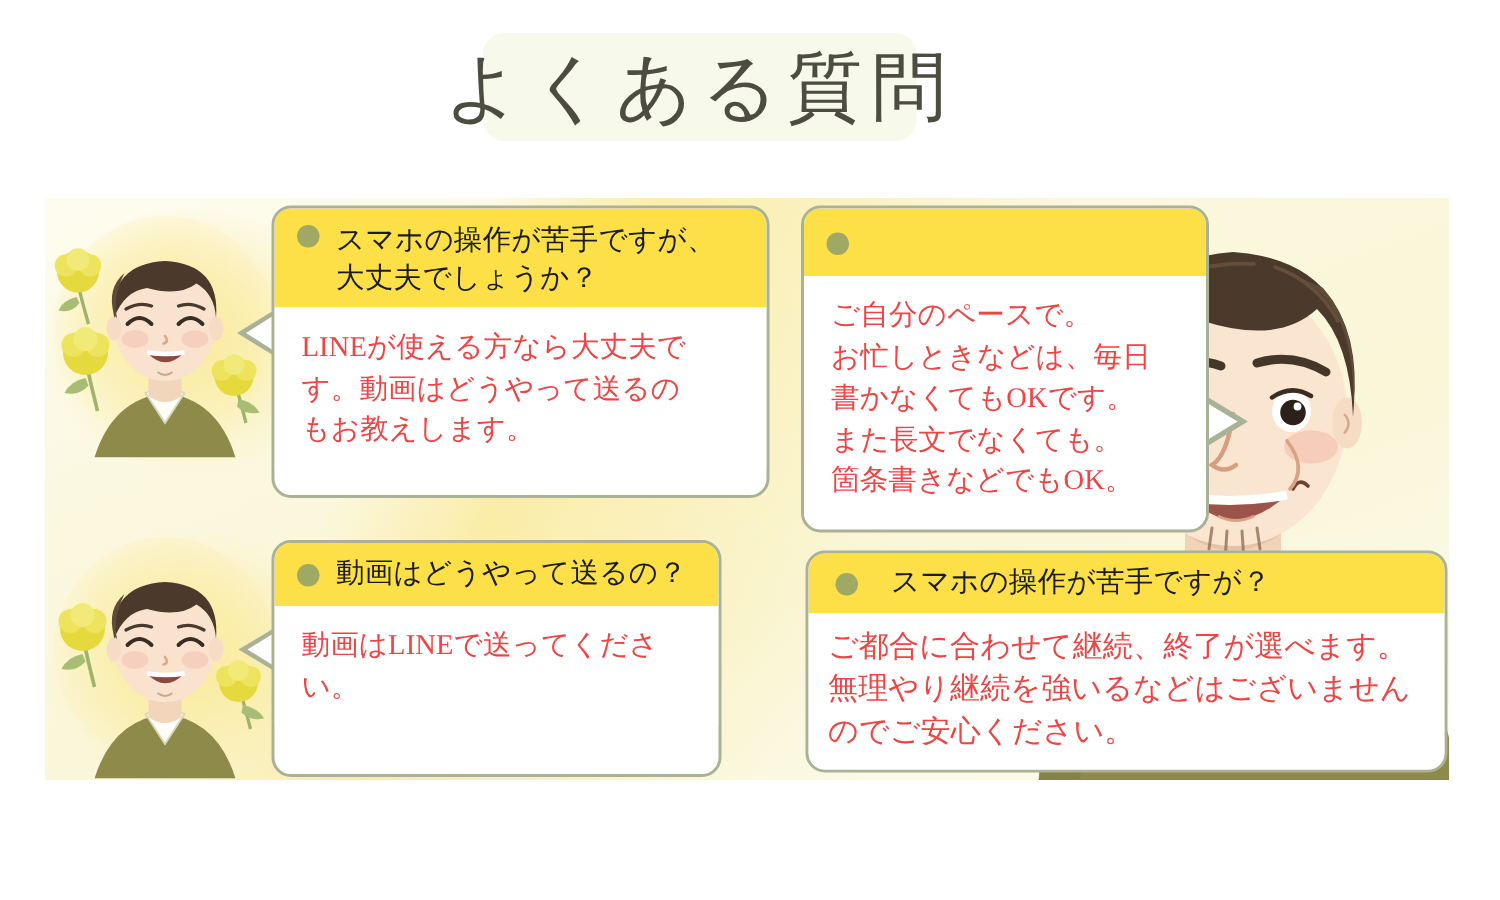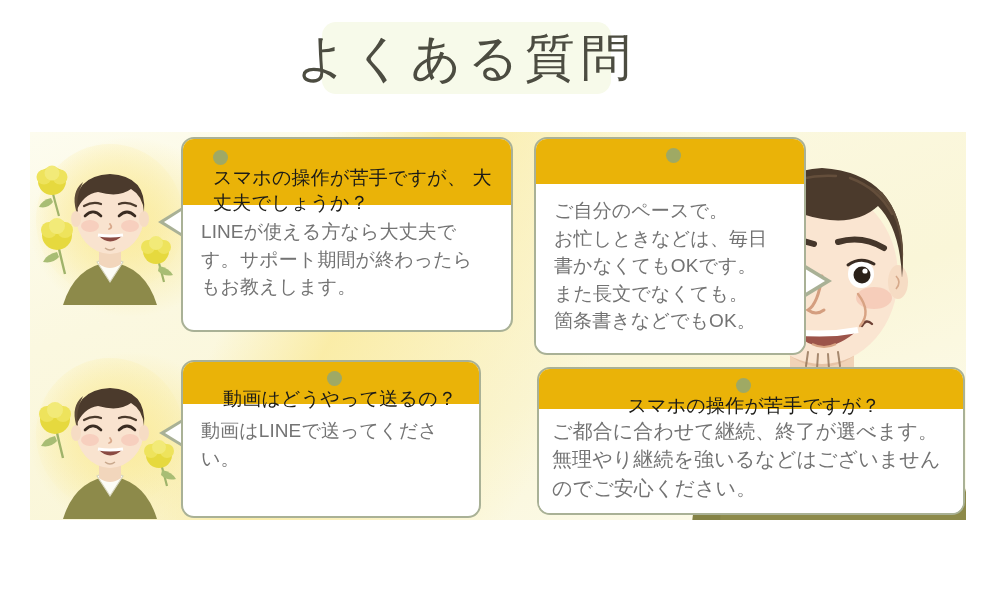--- a/index.html
+++ b/index.html
@@ -84,26 +84,25 @@
   
   .bubble {
     position: absolute;
     border: 2px solid #a9b196;
     border-radius: 13px;
     background: #ffffff;
     box-sizing: border-box;
     overflow: hidden;
   }
   .bubble .q-head {
-    background: #eab308;
+    background: #fde047;
     display: flex;
     align-items: center;
-    padding: 7px 12px 8px 30px;
+    padding: 7px 12px 8px 15px;
     box-sizing: border-box;
-    flex-direction: column;
   }
   .bubble .q-dot {
     flex: 0 0 auto;
     width: 15px;
     height: 15px;
     border-radius: 50%;
     background: #9fa964;
     margin-right: 11px;
     margin-top: 2px;
   }
@@ -113,24 +112,24 @@
     line-height: 1.32;
     font-family: "DejaVu Sans", "Liberation Sans", sans-serif;
     letter-spacing: 0.2px;
   }
   .bubble .a-body {
     background: #ffffff;
     padding: 13px 14px 12px 18px;
     box-sizing: border-box;
   }
   .bubble .a-text {
-    color: #737373;
+    color: #ef4444;
     font-size: 19px;
     line-height: 1.45;
-    font-family: Liberation Sans, sans-serif;
+    font-family: Liberation Serif, serif;
     white-space: pre-line;
     letter-spacing: 0.1px;
   }
 
   
   #bubble-1 { left: 181px; top: 137px; width: 332px; height: 195px; }
   #bubble-1 .q-head { height: 66px; align-items: flex-start; padding-top: 9px; }
   #bubble-2 { left: 534px; top: 137px; width: 272px; height: 218px; }
   #bubble-2 .q-head { height: 45px; }
   #bubble-3 { left: 181px; top: 360px; width: 300px; height: 158px; }
@@ -403,21 +402,21 @@
 <div id="tail-3-in"></div>
 
 <div class="bubble" id="bubble-1">
   <div class="q-head">
     <span class="q-dot"></span>
     <span class="q-text">スマホの操作が苦手ですが、
 大丈夫でしょうか？</span>
   </div>
   <div class="a-body">
     <div class="a-text">LINEが使える方なら大丈夫で
-す。サポート期間が終わったら
+す。動画はどうやって送るの
 もお教えします。</div>
   </div>
 </div>
 
 <div class="bubble" id="bubble-2">
   <div class="q-head">
     <span class="q-dot"></span>
   </div>
   <div class="a-body">
     <div class="a-text">ご自分のペースで。

